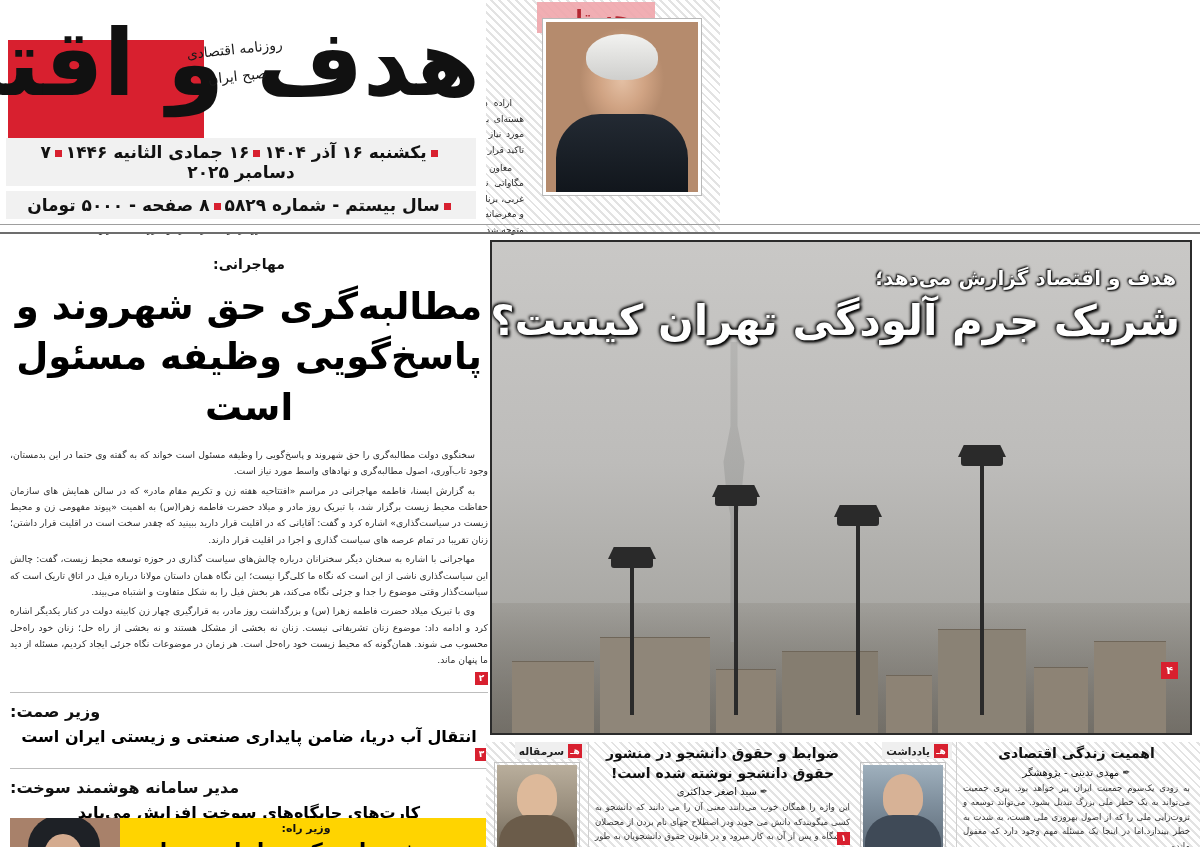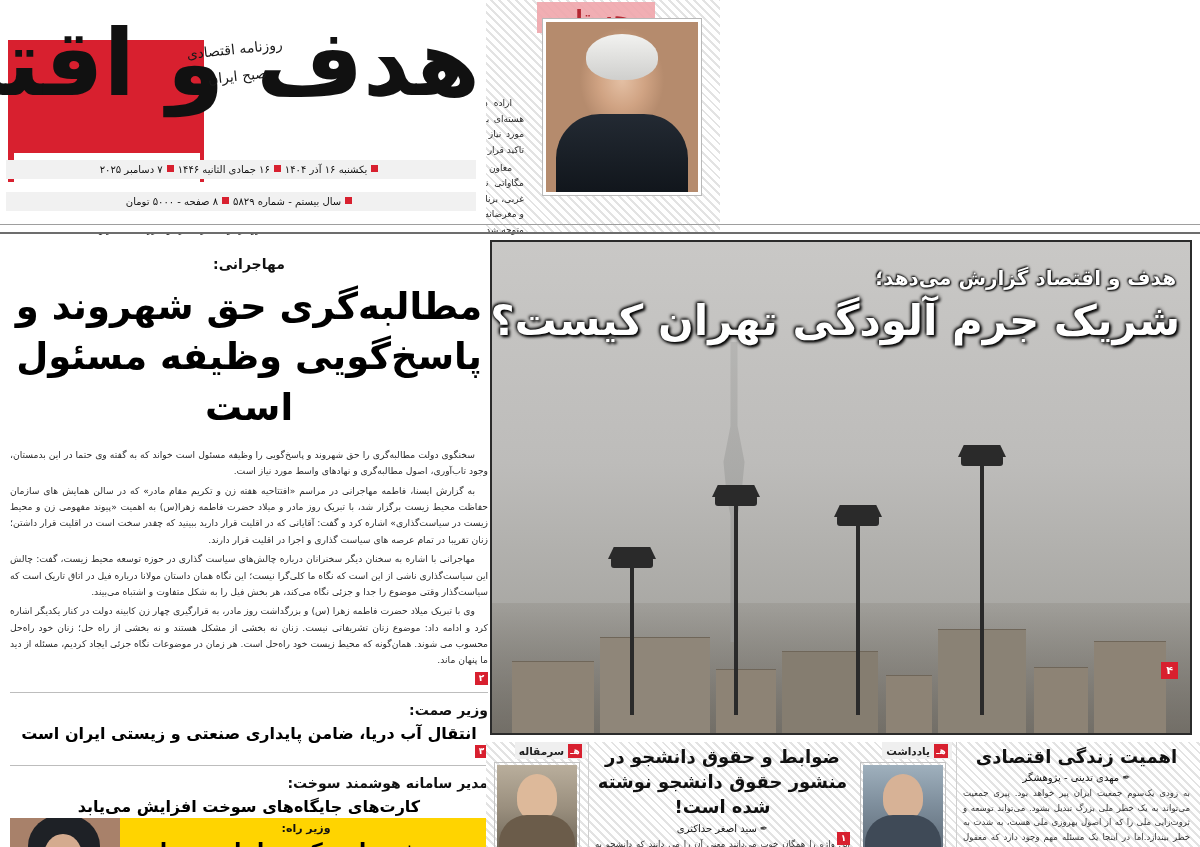--- a/index.html
+++ b/index.html
@@ -216,25 +216,25 @@
 
   .date-rows {
     position: absolute;
     bottom: 8px;
     left: 6px;
     right: 10px;
   }
   .date-row {
     background: #f1f1f1;
     color: #111;
-    font-size: 10px;
-    font-weight: normal;
+    font-size: 17px;
+    font-weight: bold;
     padding: 4px 10px;
     text-align: center;
-    margin-bottom: 13px;
+    margin-bottom: 5px;
     direction: rtl;
   }
   .sq {
     display: inline-block;
     width: 7px; height: 7px;
     background: #d8202f;
     margin: 0 4px;
     vertical-align: 1px;
   }
 
@@ -373,22 +373,22 @@
     border-top: 1px solid #bdbdbd;
     margin-top: 4px;
   }
   .rc-badge-row {
     height: 16px;
     position: relative;
   }
   .rc-badge-row .page-badge { position:absolute; right:0; top:0; }
 
   .sub-kicker {
-    text-align: right;
-    font-size: 14px;
+    text-align: left;
+    font-size: 16px;
     font-weight: bold;
     color: #111;
     margin-top: 9px;
   }
   .sub-head {
     text-align: center;
     font-size: 16px;
     font-weight: bold;
     color: #000;
     margin-top: 6px;
@@ -484,21 +484,21 @@
   .sec-logo {
     width: 14px; height: 14px;
     background: #d8202f;
     color: #fff;
     font-size: 9px;
     font-weight: bold;
     display:flex; align-items:center; justify-content:center;
   }
 
   .bl-title {
-    font-size: 18px;
+    font-size: 14px;
     font-weight: bold;
     color: #111;
     text-align: center;
     line-height: 1.4;
     margin-top: 2px;
   }
   .bl-author {
     font-size: 10px;
     font-weight: normal;
     color: #111;

